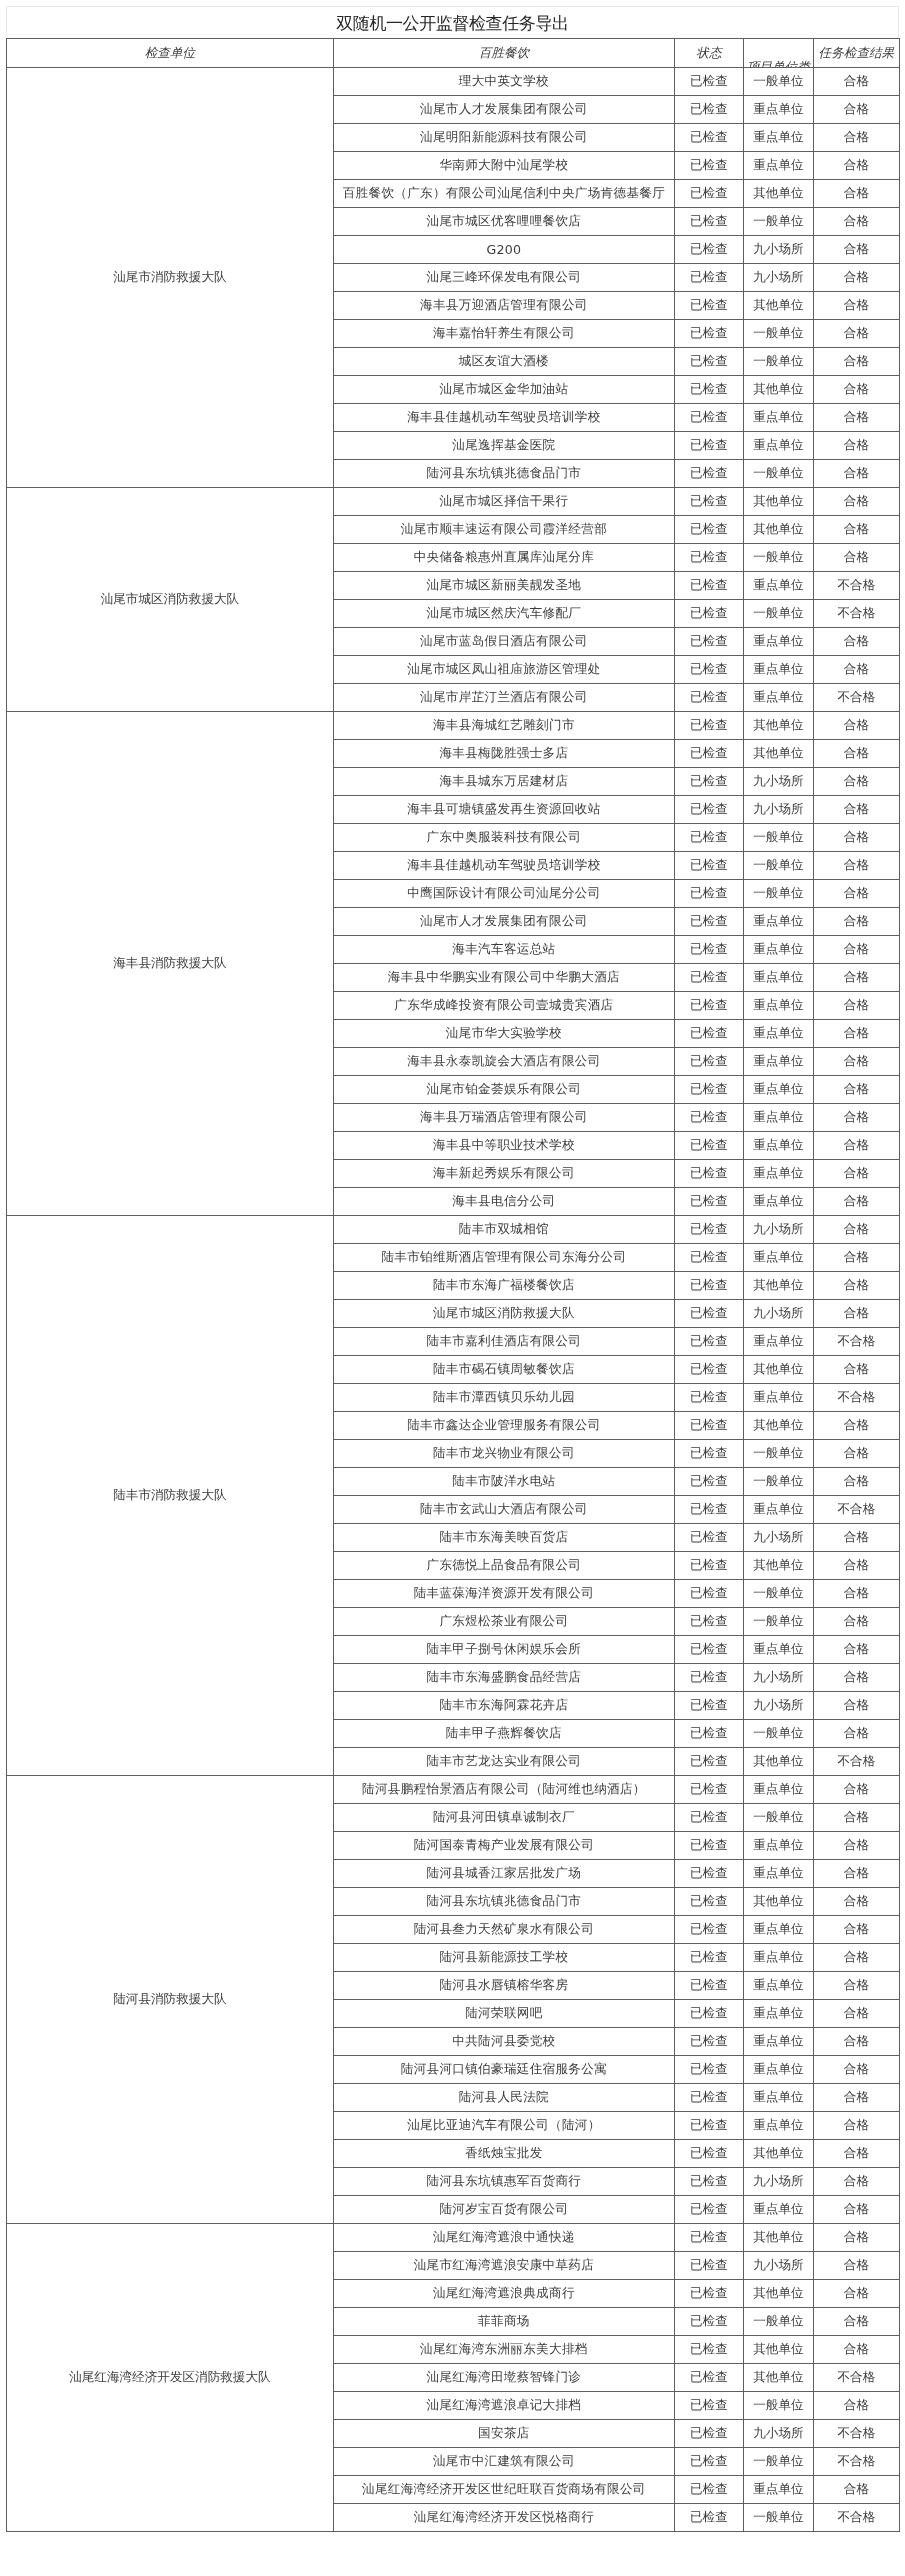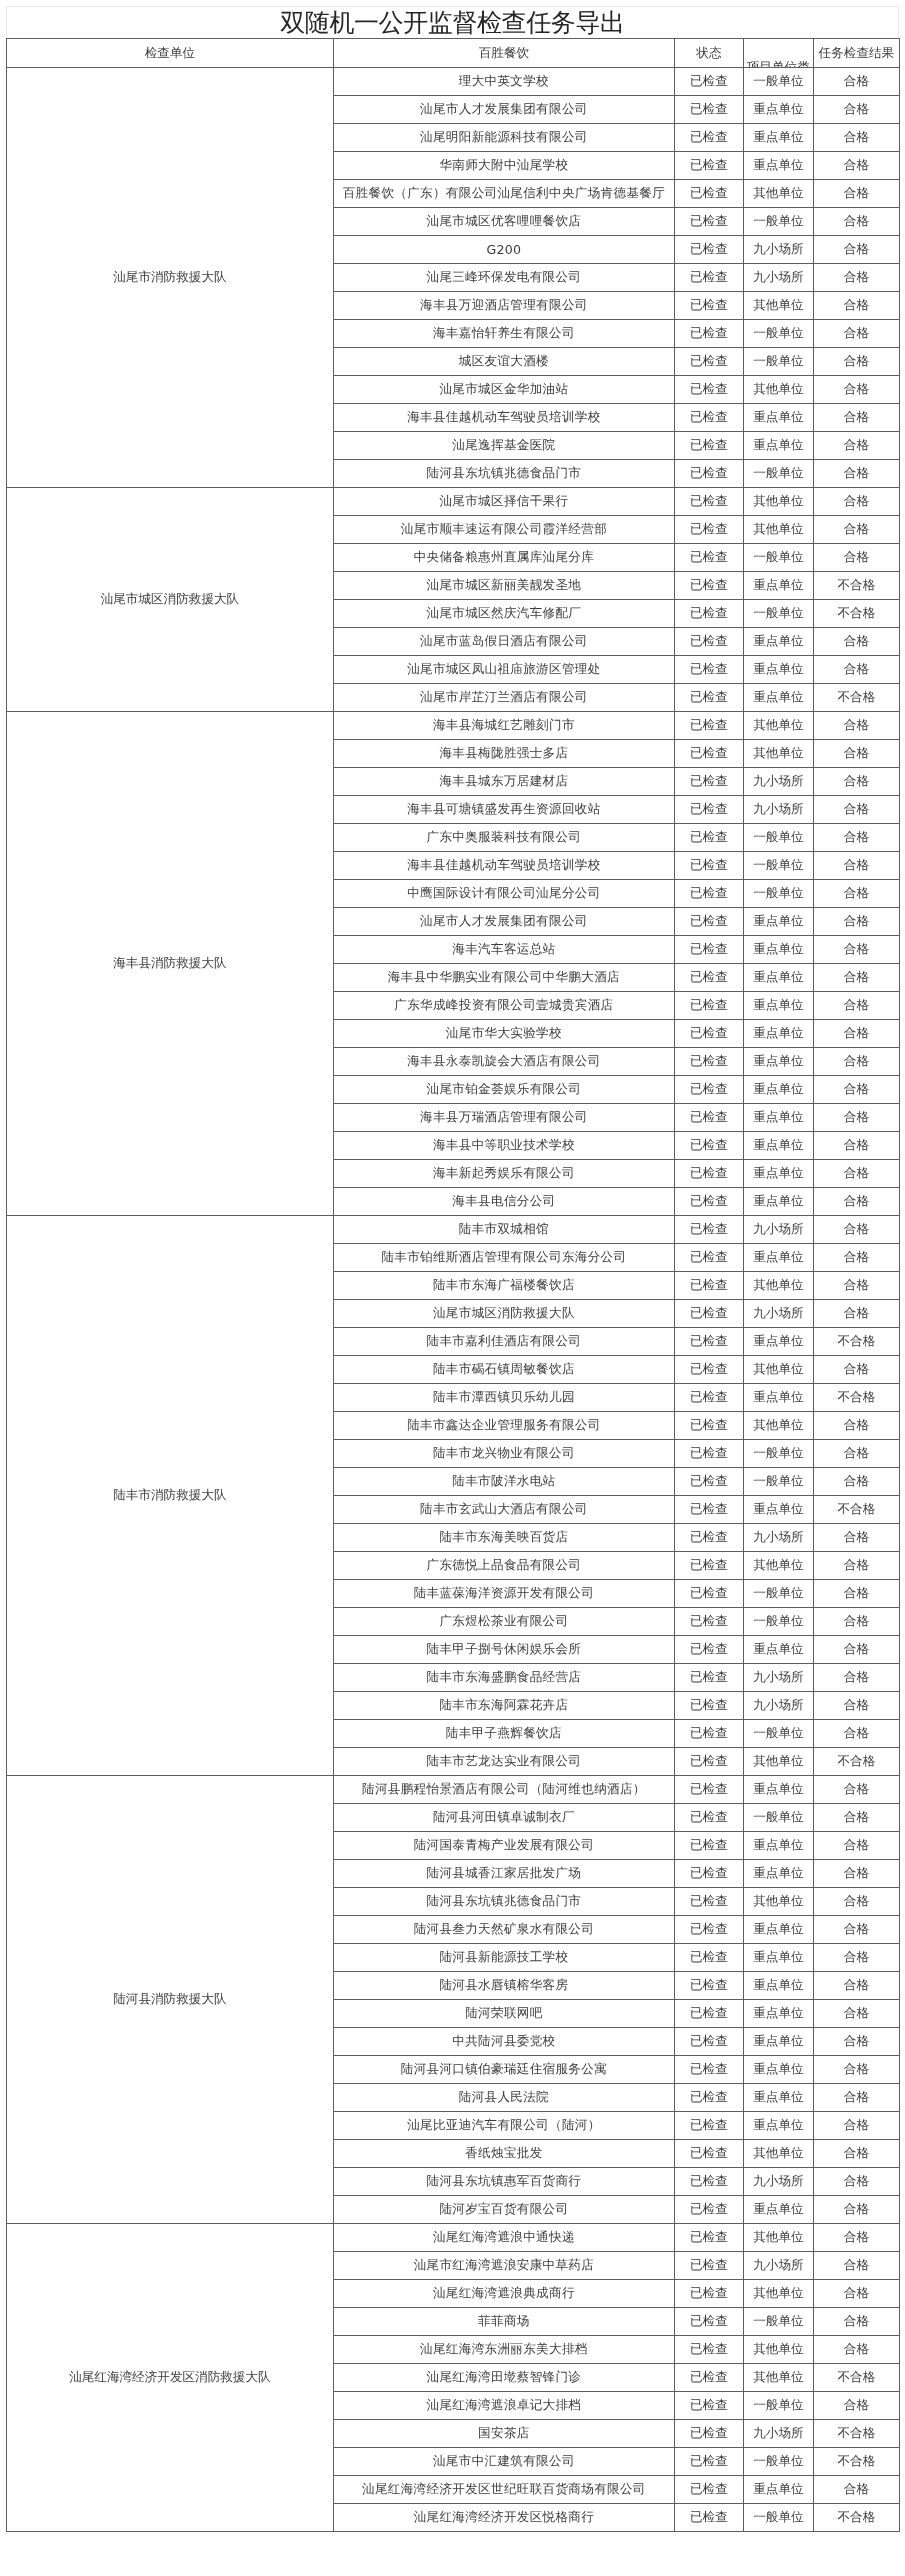--- a/index.html
+++ b/index.html
@@ -1,27 +1,27 @@
 <!DOCTYPE html>
 <html style="font-size:13.4px"><head>
 <meta charset="utf-8">
 <style>
   html, body { margin: 0; padding: 0; background: #ffffff; }
   body { width: 905px; height: 2576px; position: relative; overflow: hidden;
          font-family: "DejaVu Sans", "Liberation Sans", sans-serif; color: #3a3a3a; }
   .title-box { position: absolute; left: 5.9px; top: 5.9px; width: 891px; height: 32px;
                border: 0.8px solid #e8e8e8; border-bottom: none; text-align: center; }
-  .title { display: inline-block; font-size: 25px; line-height: 32px; color: #262626;
+  .title { display: inline-block; font-size: 17px; line-height: 32px; color: #262626;
            letter-spacing: -0.4px; }
   table.grid { position: absolute; left: 5.9px; top: 38px; width: 892px;
                border-collapse: collapse; table-layout: fixed; font-size: 12.6px; }
   table.grid td, table.grid th { border: 1.7px solid #5e5e5e; padding: 0; text-align: center;
                vertical-align: middle; white-space: nowrap; overflow: hidden; font-weight: normal; color: #3c3c3c; }
   table.grid tr { height: 28px; }
-  table.grid th { height: 28px; }
+  table.grid th { height: 28px; font-style: italic; }
   .hwrap { height: 27px; overflow: hidden; line-height: 15px; padding-top: 19px; box-sizing: border-box;
            white-space: normal; }
   td.grp { vertical-align: middle; }
   td.nm { letter-spacing: 0.3px; }
 </style>
 </head>
 <body>
 
 <div class="title-box">
   <span class="title">双随机一公开监督检查任务导出</span>

